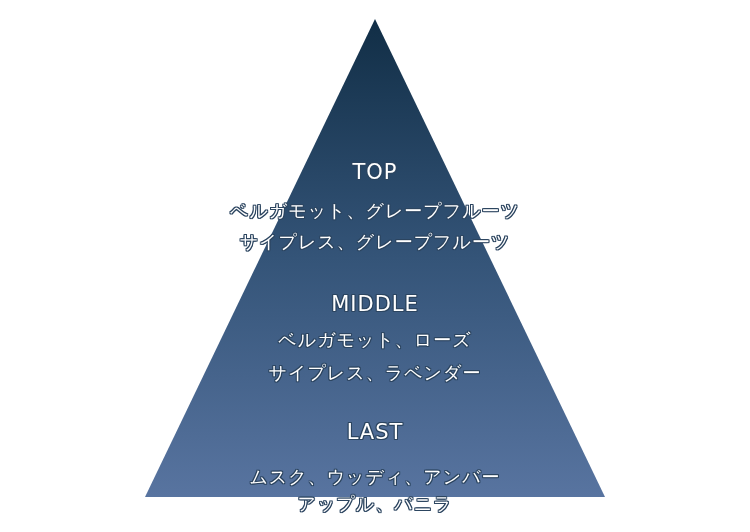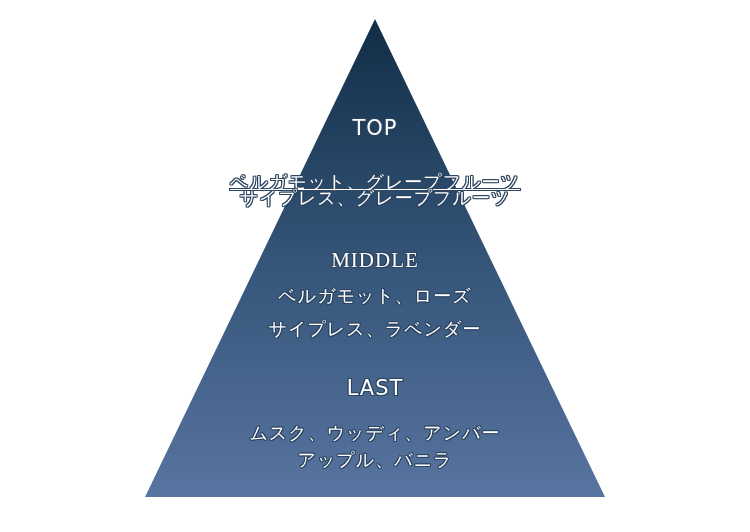--- a/index.html
+++ b/index.html
@@ -5,41 +5,42 @@
   html, body { margin: 0; padding: 0; background: #ffffff; }
   body { width: 750px; height: 532px; position: relative; overflow: hidden;
          font-family: "DejaVu Sans", sans-serif; }
   .pyramid-svg { position: absolute; left: 0; top: 0; }
   .label {
     position: absolute; left: 0; width: 750px; text-align: center;
     color: #ffffff; white-space: nowrap;
     text-shadow:
       -1px -1px 0 #2c4560, 1px -1px 0 #2c4560, -1px 1px 0 #2c4560, 1px 1px 0 #2c4560,
       0 -1px 0 #2c4560, 0 1px 0 #2c4560, -1px 0 0 #2c4560, 1px 0 0 #2c4560;
+    margin-top: 44px;
   }
   .tier-heading { font-size: 21px; letter-spacing: 1px; font-weight: normal; }
   .tier-note { font-size: 18px; letter-spacing: 1px; }
 </style>
 </head>
 <body>
 
 <svg class="pyramid-svg" width="750" height="532" viewBox="0 0 750 532">
   <defs>
     <linearGradient id="pyrGrad" x1="0" y1="0" x2="0" y2="1">
       <stop offset="0" stop-color="#112e46"></stop>
       <stop offset="0.5" stop-color="#345478"></stop>
       <stop offset="1" stop-color="#5874a0"></stop>
     </linearGradient>
   </defs>
   <polygon points="375,19 605,497 145,497" fill="url(#pyrGrad)"></polygon>
 </svg>
 
 <div class="label tier-heading" style="top:116px;">TOP</div>
-<div class="label tier-note" style="top:170px;text-decoration:underline;">ベルガモット、グレープフルーツ</div>
+<div class="label tier-note" style="top:155px;">ベルガモット、グレープフルーツ</div>
 <div class="label tier-note" style="top:186px;">サイプレス、グレープフルーツ</div>
 
-<div class="label tier-heading" style="top:248px;font-family:Liberation Serif, serif;">MIDDLE</div>
+<div class="label tier-heading" style="top:248px;">MIDDLE</div>
 <div class="label tier-note" style="top:284px;">ベルガモット、ローズ</div>
 <div class="label tier-note" style="top:317px;">サイプレス、ラベンダー</div>
 
 <div class="label tier-heading" style="top:376px;">LAST</div>
 <div class="label tier-note" style="top:421px;">ムスク、ウッディ、アンバー</div>
 <div class="label tier-note" style="top:448px;font-family:Liberation Mono, monospace;">アップル、バニラ</div>
 
 </body></html>

